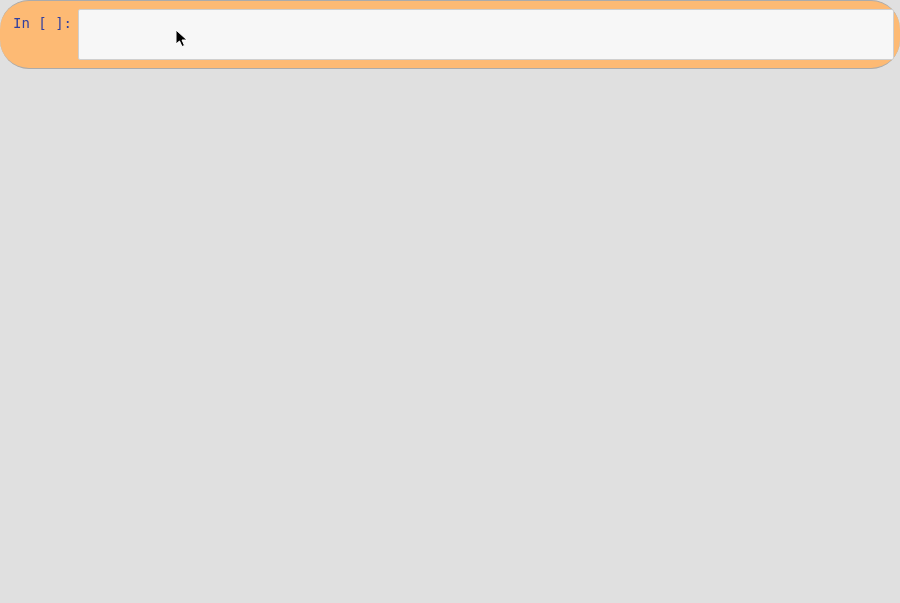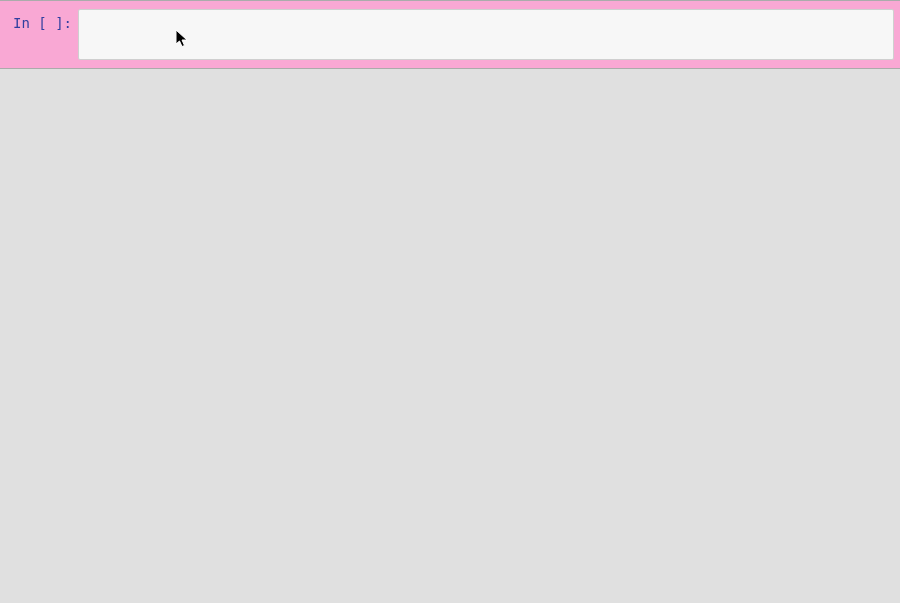--- a/index.html
+++ b/index.html
@@ -10,24 +10,25 @@
     body {
       width: 900px;
       height: 603px;
       background: #e0e0e0;
       font-family: "Helvetica Neue", Helvetica, Arial, sans-serif;
       font-size: 14px;
       overflow: hidden;
       position: relative;
     }
     .notebook-area {
-      background: #f9a8d4;
+      background: #fdba74;
       width: 100%;
       border-top: 1px solid #ababab;
       border-bottom: 1px solid #ababab;
+      border-radius: 29px;
     }
     .cell {
       display: flex;
       align-items: stretch;
       padding: 5px;
       border: 1px solid transparent;
       margin: 2px 0;
     }
     .prompt-container {
       width: 72px;

